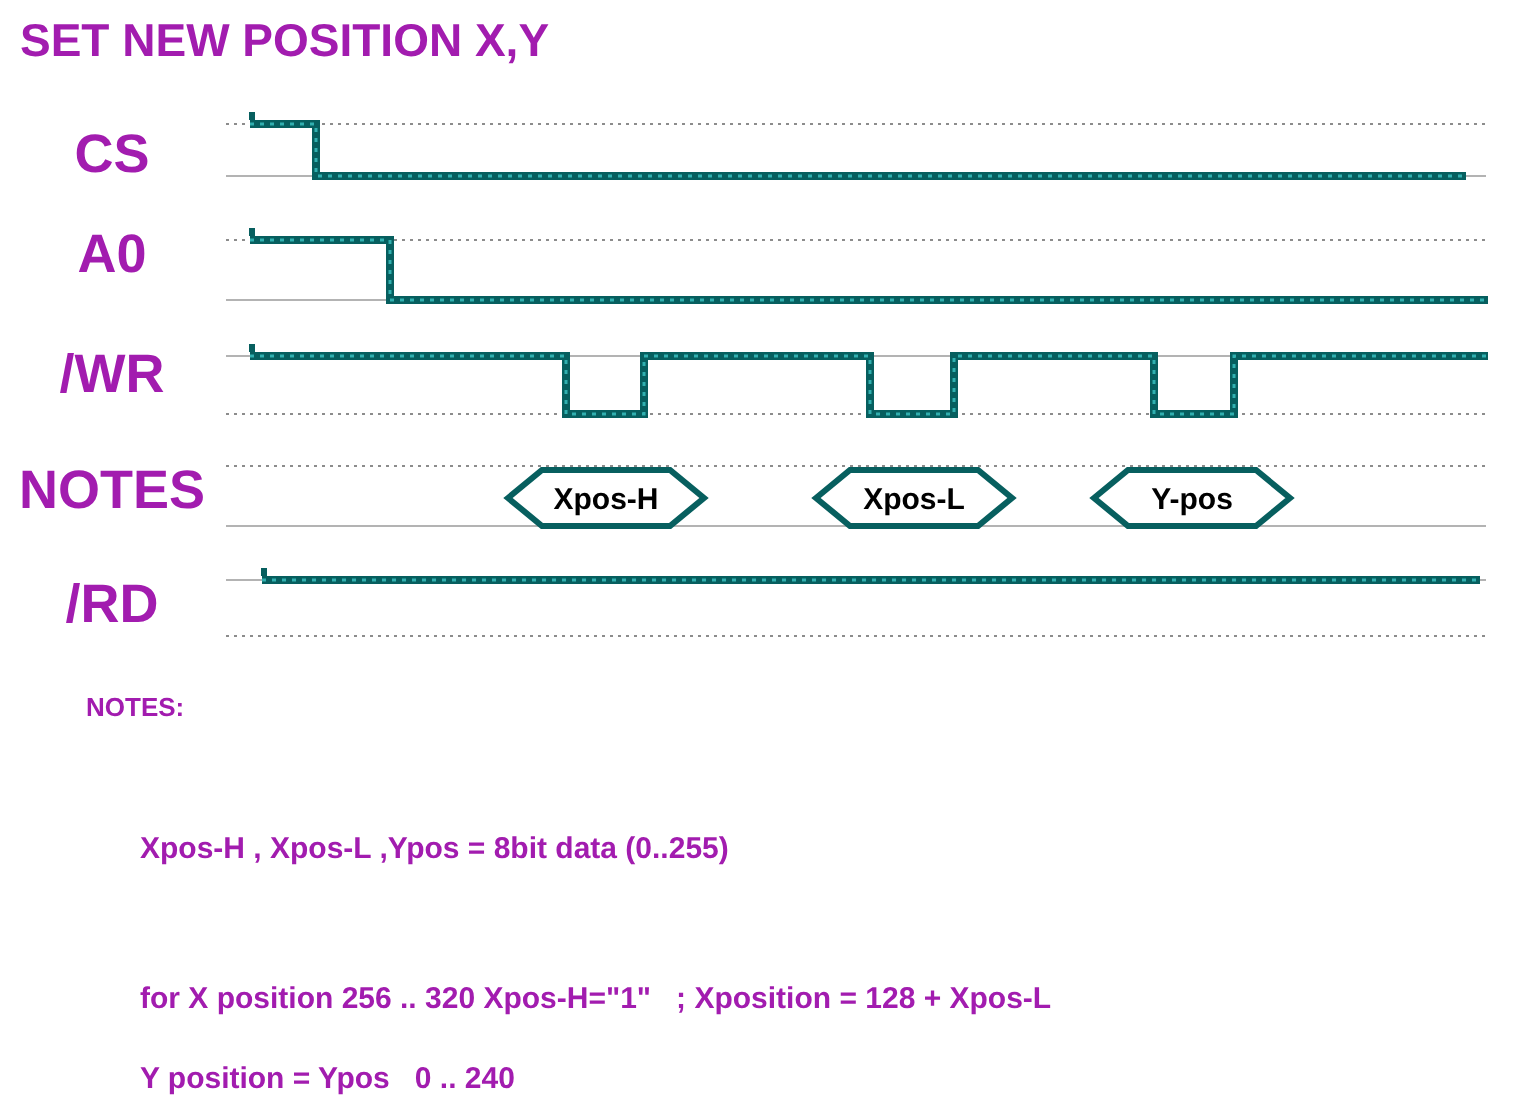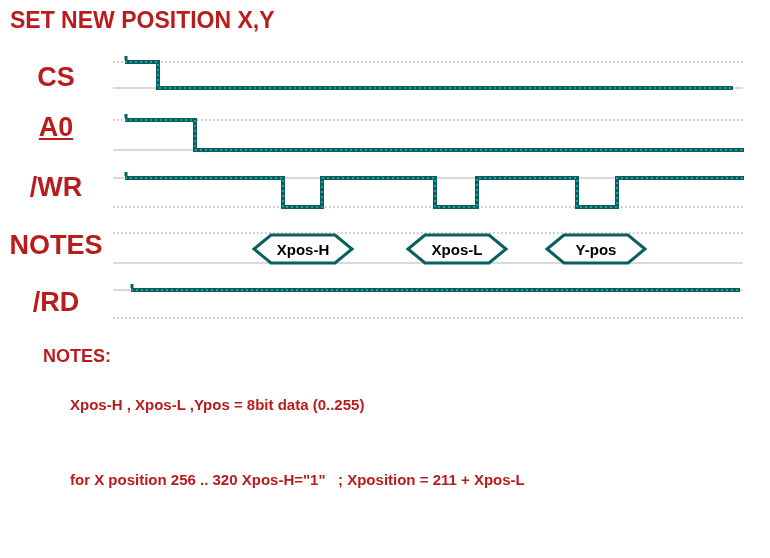--- a/index.html
+++ b/index.html
@@ -1,39 +1,39 @@
 <!DOCTYPE html>
 <html><head>
 <meta charset="utf-8">
 <style>
   html,body{margin:0;padding:0;background:#fff;}
   .screen{
     position:relative;width:770px;height:558px;background:#fff;overflow:hidden;
-    font-family:"Liberation Sans",sans-serif;color:#b91c1c;
+    font-family:"Liberation Sans",sans-serif;color:#a21caf;
   }
   .page-title{
     position:absolute;left:10px;top:7px;
     font-size:23px;font-weight:bold;letter-spacing:0px;white-space:pre;
   }
   .diagram-svg{position:absolute;left:0;top:0;}
   .sig-label{
     position:absolute;left:4px;width:104px;text-align:center;
     font-size:27px;font-weight:bold;line-height:32px;white-space:pre;
   }
   .bus-text{
     font-family:"Liberation Sans",sans-serif;
     font-size:15px;font-weight:bold;fill:#000;
   }
   .notes-heading{
     position:absolute;left:43px;top:346px;
-    font-size:18px;font-weight:bold;white-space:pre;
+    font-size:13px;font-weight:bold;white-space:pre;
   }
   .note-line{
     position:absolute;left:70px;
-    font-size:15px;font-weight:bold;white-space:pre;
+    font-size:15px;font-weight:bold;white-space:pre;margin-top:20px;
   }
 </style>
 </head>
 <body>
 
 <div class="screen">
 
   <div class="page-title">SET NEW POSITION X,Y</div>
 
   <svg id="diagram-svg" class="diagram-svg" width="770" height="340" viewBox="0 0 770 340">
@@ -62,23 +62,24 @@
       <text x="457" y="254.5" text-anchor="middle" class="bus-text">Xpos-L</text>
       <polygon points="547,249 564,235 628,235 645,249 628,263 564,263" fill="#ffffff" stroke="#075f5f" stroke-width="3" stroke-linejoin="miter"></polygon>
       <text x="596" y="254.5" text-anchor="middle" class="bus-text">Y-pos</text>
       <path d="M 131 290 L 740 290" fill="none" stroke="#075f5f" stroke-width="4" stroke-linejoin="miter"></path>
       <path d="M 131 290 L 740 290" fill="none" stroke="#31b0b0" stroke-width="1.5" stroke-dasharray="2 3"></path>
       <line x1="132" y1="284" x2="132" y2="288" stroke="#075f5f" stroke-width="3"></line>
     </svg>
 
   <div id="labels">
       <div class="sig-label" style="top: 61px;">CS</div>
-      <div class="sig-label" style="top: 111px; text-decoration: underline;">A0</div>
+      <div class="sig-label" style="top: 111px;">A0</div>
       <div class="sig-label" style="top: 171px;">/WR</div>
       <div class="sig-label" style="top: 229px;">NOTES</div>
       <div class="sig-label" style="top: 286px;">/RD</div>
     </div>
 
   <div class="notes-heading">NOTES:</div>
   <div class="note-line" style="top:396px">Xpos-H , Xpos-L ,Ypos = 8bit data (0..255)</div>
-  <div class="note-line" style="top:471px">for X position 256 .. 320 Xpos-H="1"   ; Xposition = 211 + Xpos-L</div>
+  <div class="note-line" style="top:471px">for X position 256 .. 320 Xpos-H="1"   ; Xposition = 128 + Xpos-L</div>
+  <div class="note-line" style="top:511px">Y position = Ypos   0 .. 240</div>
 
 </div>
 
 </body></html>

